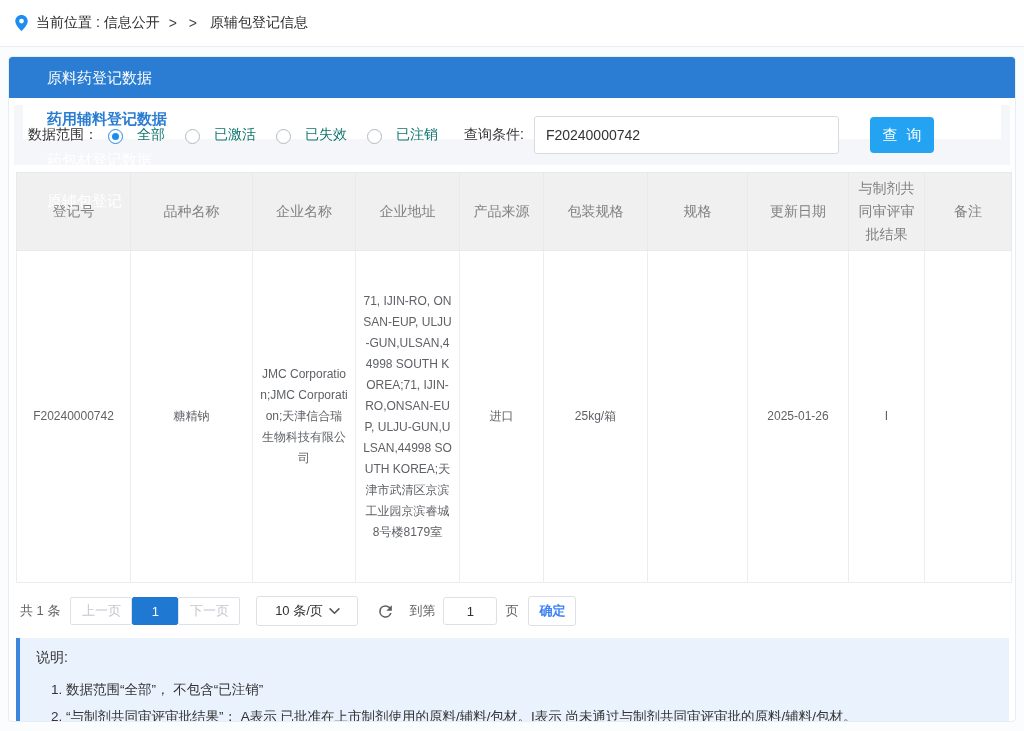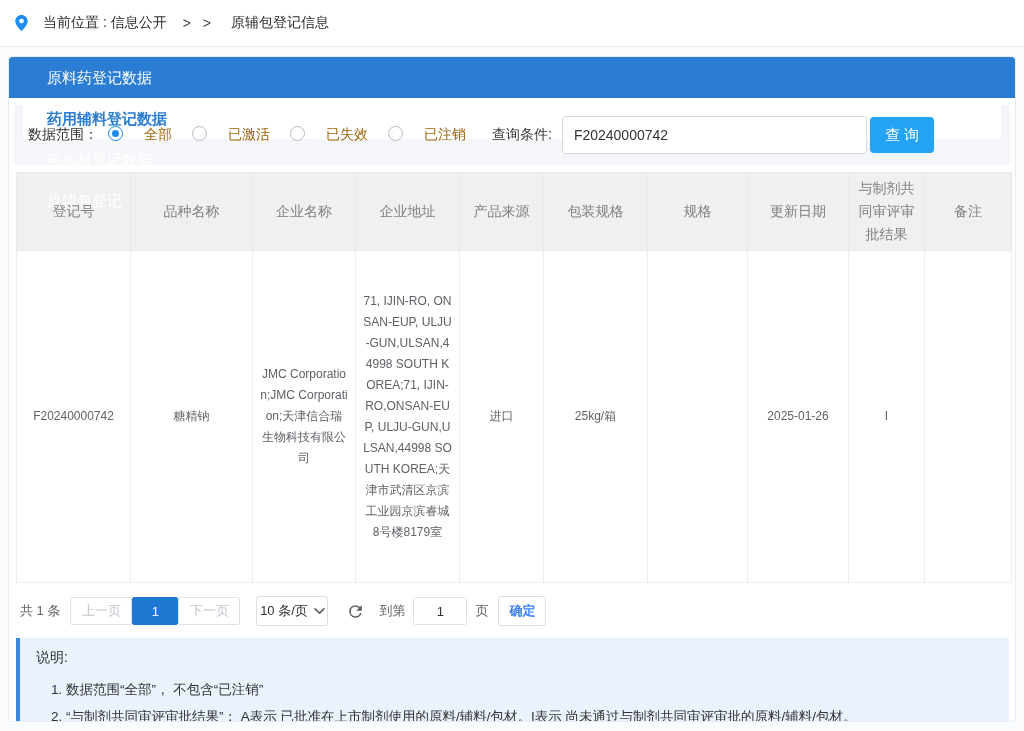--- a/index.html
+++ b/index.html
@@ -5,21 +5,21 @@
   * { box-sizing: border-box; }
   html,body { margin:0; padding:0; }
   body {
     width:1024px; height:731px;
     font-family:"Liberation Sans","DejaVu Sans",sans-serif;
     background:#fbfcfe; color:#333; font-size:14px; overflow:hidden;
   }
   
   .breadcrumb {
     height:47px; background:#fff; border-bottom:1px solid #e9eef5;
-    display:flex; align-items:center; padding:0 14px; gap:14px; font-size:14px; color:#2b2b2b;
+    display:flex; align-items:center; padding:0 14px; gap:7px; font-size:14px; color:#2b2b2b;
   }
   .breadcrumb .sep { color:#444; margin:0 2px; letter-spacing:4px; }
   
   .panel {
     margin:9px 8px 0; height:666px; background:#fff;
     border:1px solid #e7edf4; border-radius:4px; overflow:hidden;
   }
   
   .tabbar { height:41px; background:#2a7dd2; display:flex; padding-left:14px; border-radius:3px 3px 0 0;flex-direction:column; }
   .tab {
@@ -27,33 +27,33 @@
     color:#fff; font-size:15px; cursor:pointer; white-space:nowrap;
   }
   .tab.active { background:#fff; color:#2a7dd2; font-weight:bold; }
   
   .filterbar {
     margin:7px 5px; height:60px; background:#f4f6f9;
     display:flex; align-items:center; padding:0 14px;
   }
   .flabel { color:#333; margin-right:10px; white-space:nowrap; }
   .radio-group { display:flex; align-items:center; margin-right:6px; }
-  .radio-item { display:inline-flex; align-items:flex-start; gap:21px; margin-right:20px; cursor:pointer; color:#a16207; }
+  .radio-item { display:inline-flex; align-items:flex-end; gap:14px; margin-right:20px; cursor:pointer; color:#0f766e; }
   .rc { width:15px; height:15px; border-radius:50%; border:1px solid #b4bac2; background:#fff; position:relative; flex:none; }
   .rc.on { border-color:#1e8ced; }
   .rc.on::after { content:""; position:absolute; left:3px; top:3px; right:3px; bottom:3px; border-radius:50%; background:#1e8ced; }
   .query-input {
     width:305px; height:38px; border:1px solid #d6dbe2; border-radius:3px;
     padding:0 11px; font-size:14px; color:#333; outline:none; background:#fff;
     font-family:"Liberation Sans","DejaVu Sans",sans-serif;
   }
   .search-btn {
     margin-left:auto; margin-right:62px; width:64px; height:36px; border:none; border-radius:4px;
     background:#23a3f2; color:#fff; font-size:15px; cursor:pointer;
-    font-family:Liberation Serif, serif;
+    font-family:Liberation Mono, monospace;
   }
   
   table.data { width:996px; margin:0 5px 0 7px; border-collapse:collapse; table-layout:fixed; }
   table.data th {
     background:#f0f0f0; color:#818181; font-weight:normal; font-size:14px;
     height:70px; border:1px solid #e7e9eb; padding:4px 6px; line-height:23px;
   }
   table.data td {
     height:332px; border:1px solid #ebedef; color:#5e6166;
     text-align:center; vertical-align:middle; font-size:12px; line-height:21px; padding:4px 7px;
@@ -72,21 +72,21 @@
   .pager { display:flex; align-items:center; margin:13px 5px 12px 11px; color:#606266; font-size:13px; }
   .pager .total { margin-right:10px; }
   .pgroup { display:flex; }
   .pg {
     height:28px; min-width:62px; background:#fff; border:1px solid #dde1e6;
     color:#c2c7ce; font-size:13px; border-radius:2px; cursor:default;
     font-family:"Liberation Sans","DejaVu Sans",sans-serif;
   }
   .pg.num { min-width:46px; background:#1f78d1; border-color:#1f78d1; color:#fff; cursor:pointer; }
   .psize {
-    margin-left:16px; height:30px; width:72px; background:#fff; border:1px solid #dde1e6;
+    margin-left:16px; height:30px; width:102px; background:#fff; border:1px solid #dde1e6;
     border-radius:3px; display:flex; align-items:center; justify-content:center; gap:6px;
     color:#303133; cursor:pointer;
   }
   .refresh { margin:0 14px 0 18px; cursor:pointer; display:flex; align-items:center; }
   .goto-input {
     width:54px; height:28px; border:1px solid #dde1e6; border-radius:3px; text-align:center;
     font-size:13px; color:#303133; margin:0 8px; outline:none;
     font-family:"Liberation Sans","DejaVu Sans",sans-serif;
   }
   .confirm-btn {

